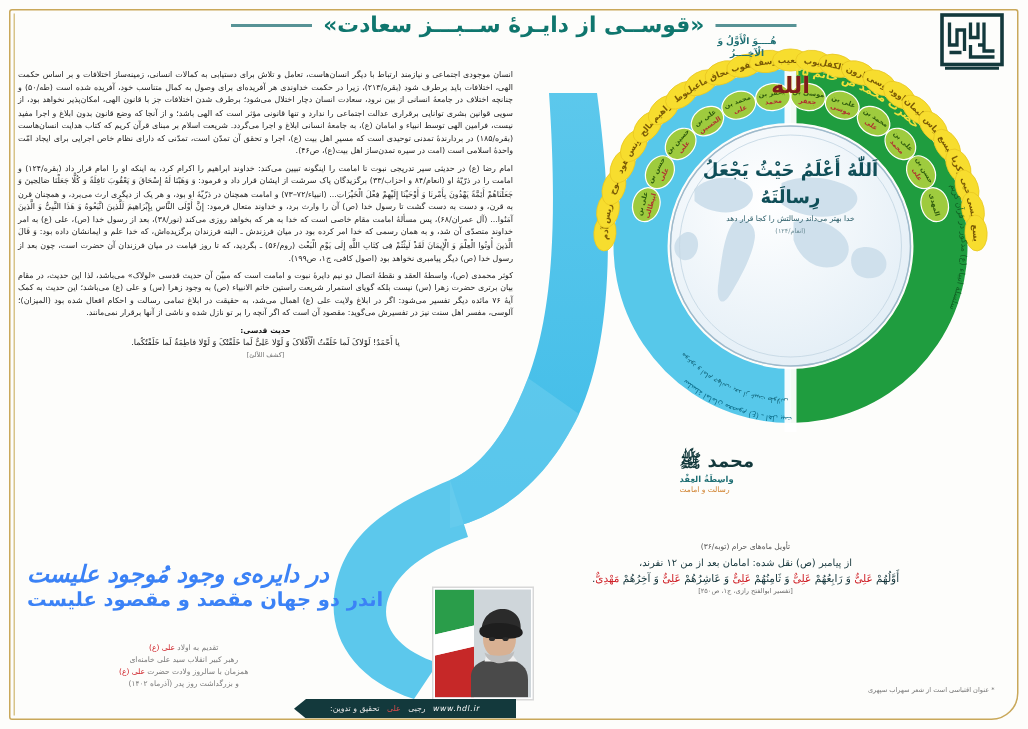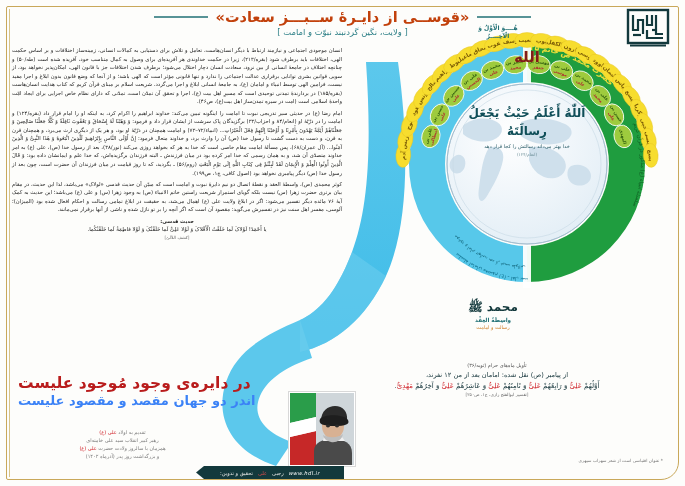--- a/index.html
+++ b/index.html
@@ -36,21 +36,21 @@
     z-index:20;text-align:center;
   }
   .title-row{
     display:flex;align-items:center;justify-content:center;gap:8px;
     margin-top:5px;
   }
   .title-rule{
     width:54px;height:2px;background:#1f6f74;opacity:.75;
   }
   .main-title{
-    font-size:14.5px;font-weight:bold;color:#c2410c;
+    font-size:14.5px;font-weight:bold;color:#0f766e;
     letter-spacing:.2px;white-space:nowrap;
   }
   .sub-title{
     font-size:8.4px;color:#2c7f86;margin-top:2px;white-space:nowrap;
   }
 
   
   .bismillah{
     position:absolute;top:8px;right:14px;width:46px;height:40px;z-index:25;
   }
@@ -87,42 +87,42 @@
   .diagram svg{display:block;}
 
   
   .awwal-label{
     position:absolute;right:159px;top:24px;width:56px;text-align:center;z-index:26;
     font-size:6px;color:#1f6f74;font-weight:bold;line-height:1.35;
   }
 
   
   .wasita{
-    position:absolute;right:152px;top:300px;width:80px;text-align:center;z-index:26;
+    position:absolute;right:152px;top:300px;width:80px;text-align:left;z-index:26;
   }
   .wasita .t1{font-size:5.6px;color:#1f6f74;font-weight:bold;}
   .wasita .t2{font-size:5px;color:#cf7f2a;margin-top:1px;}
 
   
   .br-block{
     position:absolute;right:28px;top:362px;width:320px;text-align:center;z-index:22;
   }
   .br-block .l1{font-size:5px;color:#555;}
   .br-block .l2{font-size:6.6px;font-weight:normal;color:#14343a;margin-top:3px;}
   .br-block .l3{font-size:7px;font-weight:normal;color:#14343a;margin-top:3px;direction:rtl;}
   .br-block .l3 .red{color:#cf2027;}
   .br-block .l4{font-size:4.4px;color:#6d6d6d;margin-top:2px;}
 
   
   .headline{
     position:absolute;left:0;right:338px;top:374px;z-index:30;text-align:left;
     padding-left:18px;
   }
   .headline .h1{
-    font-size:15.5px;font-weight:bold;color:#b91c1c;line-height:1.25;white-space:nowrap;
+    font-size:15.5px;font-weight:bold;color:#3b82f6;line-height:1.25;white-space:nowrap;font-style:italic;
   }
   .headline .h2{
     font-size:13px;font-weight:bold;color:#3b82f6;line-height:1.3;margin-top:0;white-space:nowrap;
   }
   .dedication{
     position:absolute;left:0;right:440px;top:428px;z-index:30;
     text-align:center;font-size:5px;color:#7a7a7a;line-height:1.6;
   }
   .dedication .red{color:#cf2027;}
 
@@ -177,21 +177,20 @@
 
   <div class="gold-frame"></div>
   <div class="gold-frame-inner"></div>
 
   <div class="header">
     <div class="title-row">
       <span class="title-rule"></span>
       <span class="main-title">«قوســی از دایـرهٔ ســبـــز سعادت»</span>
       <span class="title-rule"></span>
     </div>
-    <div class="sub-title">[ ولایت، نگین گردنبند نبوّت و امامت ]</div>
   </div>
 
   <svg class="bismillah" viewBox="0 0 46 40" xmlns="http://www.w3.org/2000/svg">
     <rect x="3" y="2" width="40" height="33" fill="none" stroke="#13393c" stroke-width="2.4"></rect>
     <g fill="none" stroke="#13393c" stroke-width="2.2">
       <path d="M8 7 L8 22 L13 22 L13 12 L18 12 L18 26"></path>
       <path d="M22 7 L22 17 L27 17 L27 7"></path>
       <path d="M31 7 L31 26 L38 26"></path>
       <path d="M8 27 L16 27"></path>
       <path d="M22 22 L22 30 L38 30"></path>

